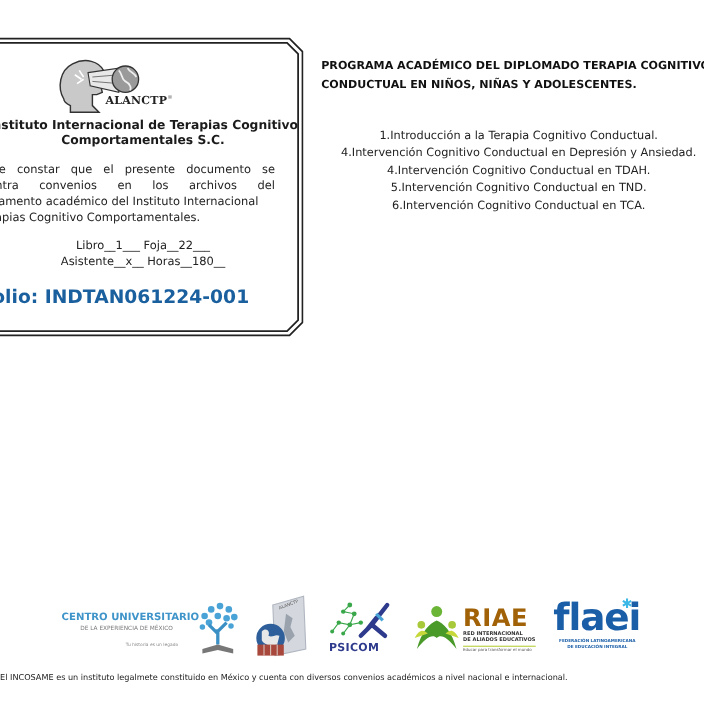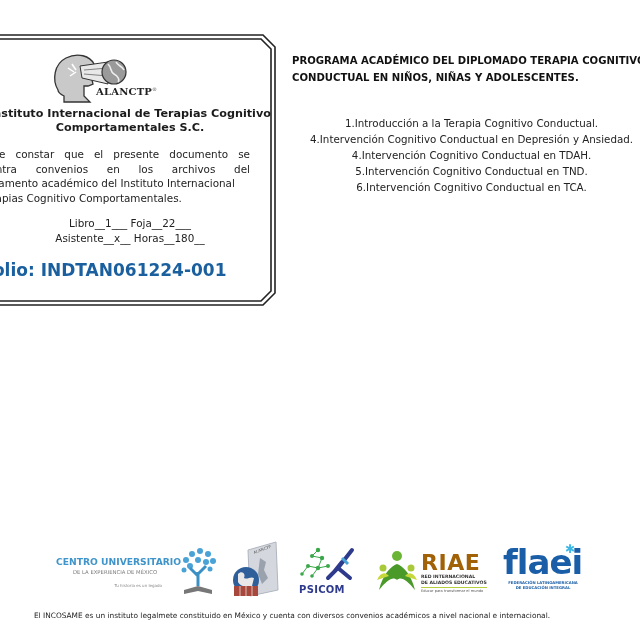--- a/index.html
+++ b/index.html
@@ -39,21 +39,21 @@
   .riae-text .sm { font-size:4.6px; font-weight:bold; color:#333; line-height:6px; white-space:nowrap; }
   .riae-text .tiny { font-size:3.6px; color:#555; border-top:1px solid #b6cf3c; margin-top:1px; padding-top:1px; white-space:nowrap; }
 
   .flaei { position:absolute; left:503px; top:4px; width:80px; }
   .flaei .big { font-size:34px; font-weight:bold; color:#1a5ea8; letter-spacing:-1px; line-height:36px; }
   .flaei .star { position:absolute; left:62px; top:-2px; color:#3bb8e6; font-size:12px; }
   .flaei .sm { font-size:3.8px; font-weight:bold; color:#1a5ea8; text-align:center; line-height:5px; white-space:nowrap; }
 
   .psicom-label { position:absolute; left:299px; top:44px; font-size:10px; font-weight:bold; color:#2e3a8c; letter-spacing:0.3px; }
 
-  .footer { position:absolute; left:0; top:611px; width:584px; text-align:center; font-size:7.4px; color:#222; white-space:nowrap; }
+  .footer { position:absolute; left:0; top:611px; width:584px; text-align:left; font-size:7.4px; color:#222; white-space:nowrap; }
 </style>
 </head>
 <body>
 
 <div class="card-outer">
   <svg width="306" height="272" viewBox="0 0 306 272">
     <path d="M1,1 L293,1 L305,13 L305,259 L293,271 L1,271 Z" fill="none" stroke="#222" stroke-width="1.6"></path>
     <path d="M5,5 L291,5 L301,15 L301,257 L291,267 L5,267 Z" fill="none" stroke="#222" stroke-width="1.6"></path>
   </svg>
 </div>

